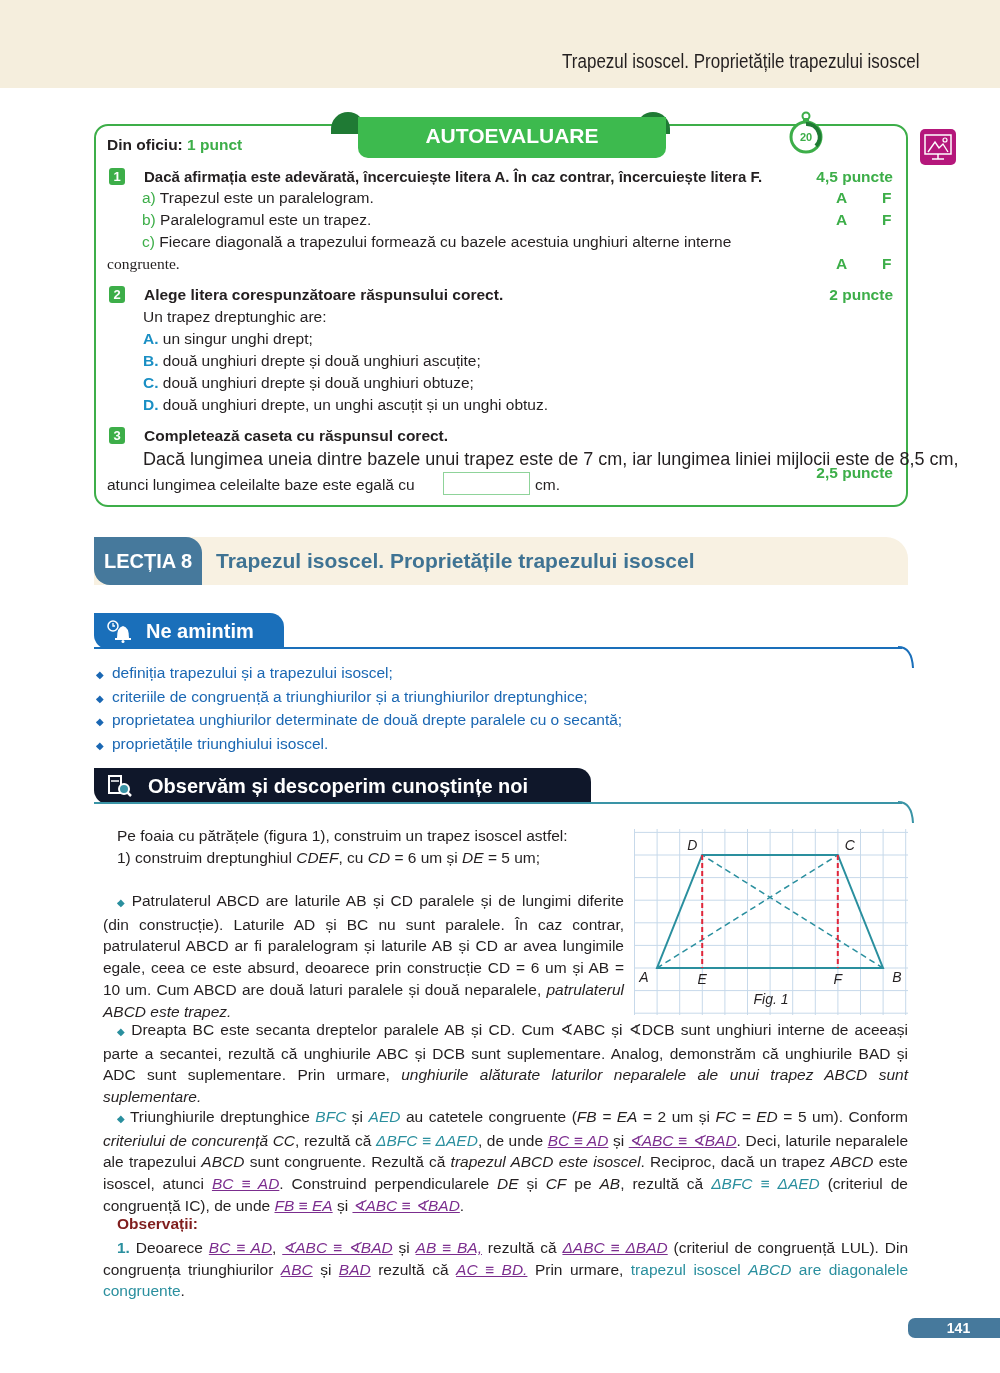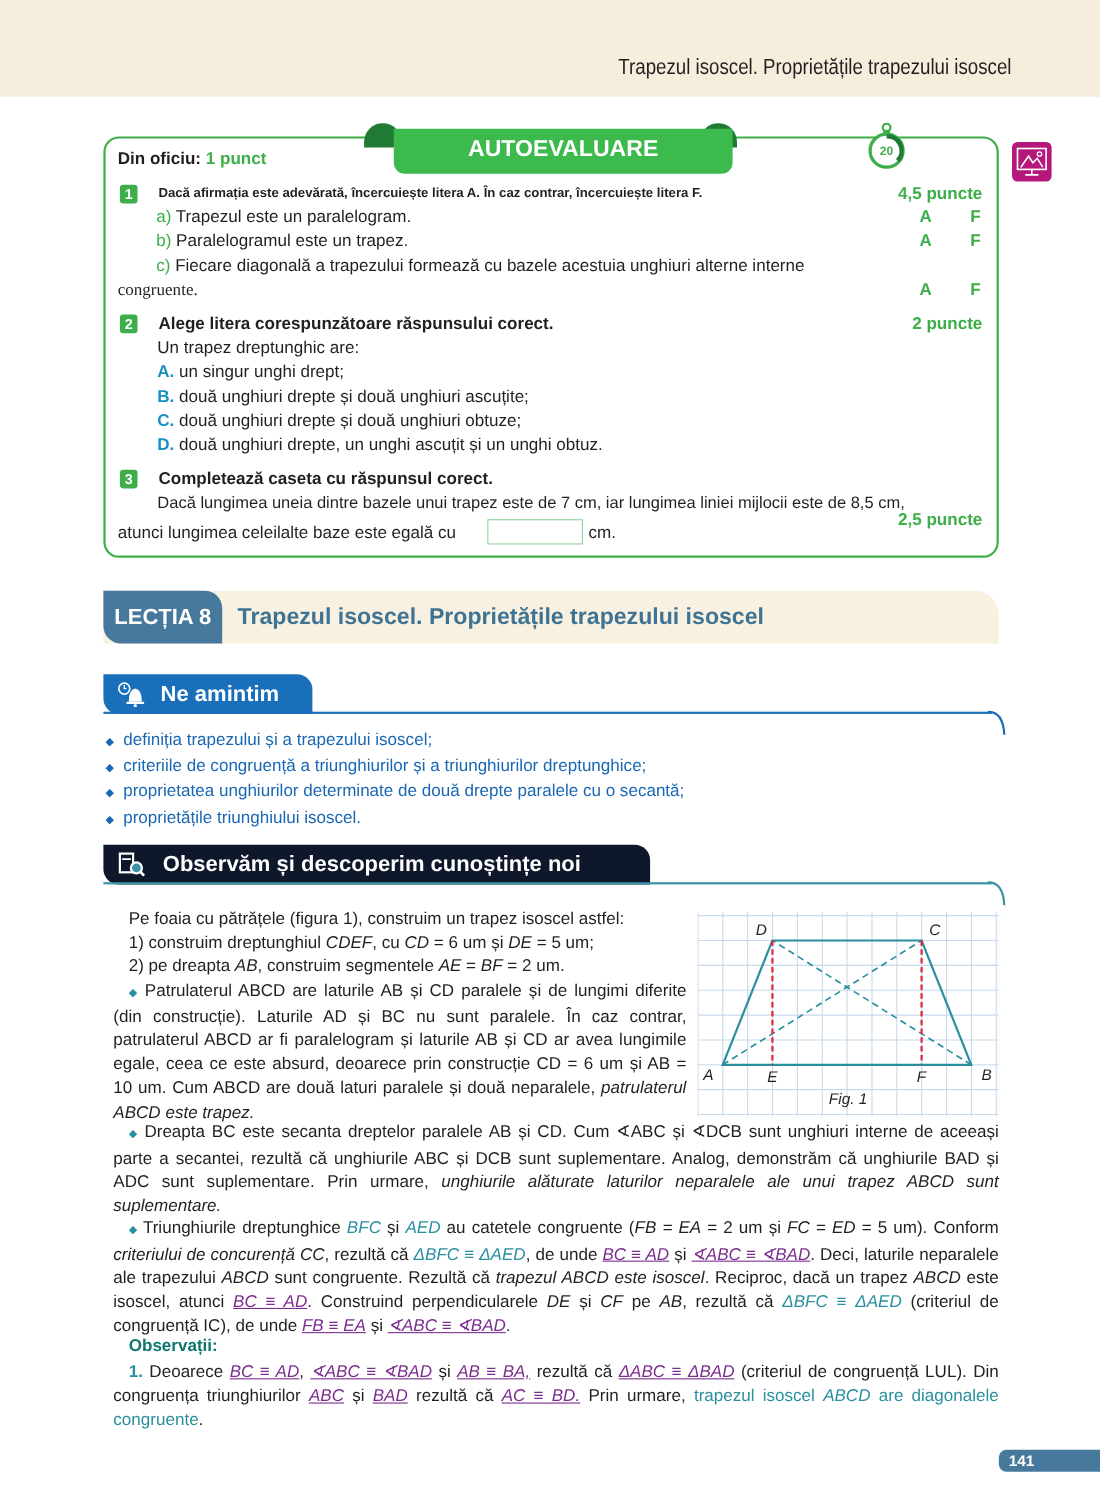--- a/index.html
+++ b/index.html
@@ -31,25 +31,25 @@
 
   .sec-tab { height: 36px; border-radius: 0 14px 0 14px; color: #fff; font-size: 20px; font-weight: bold; }
   .sec-line { height: 2px; }
   .bullets { left: 96px; top: 662px; color: #1a67b3; font-size: 15.5px; line-height: 21.7px; }
   .bullets .b { white-space: nowrap; }
   .bullets .dot { display: inline-block; width: 16px; font-size: 10px; color: #1a67b3; }
 
   .body-text { font-size: 15.5px; line-height: 21.7px; }
   .purple { color: #7b2d8e; font-style: italic; text-decoration: underline; }
   .teal { color: #2a8f9e; }
-  .obs-title { color: #0f766e; font-weight: bold; }
+  .obs-title { color: #7f1d1d; font-weight: bold; }
 
   .figure { left: 634px; top: 829px; width: 274px; height: 186px; }
   .page-num { left: 908px; top: 1318px; width: 92px; height: 20px; background: #46799c; border-radius: 7px 0 0 7px;
-              color: #fff; font-weight: bold; font-size: 14px; line-height: 20px; padding-left: 9px; }
+              color: #fff; font-weight: bold; font-size: 14px; line-height: 20px; padding-left: 9px; text-align: center; }
   .justify { text-align: justify; }
 </style>
 </head>
 <body>
 
 <div class="abs header-band"></div>
 <div class="abs header-title">Trapezul isoscel. Proprietățile trapezului isoscel</div>
 
 <div class="abs auto-box"></div>
 <div class="abs rib-tab" style="left:331px;"></div>
@@ -74,21 +74,21 @@
     <line x1="12" y1="30" x2="24" y2="30" stroke="#fff" stroke-width="1.5"></line>
   </svg>
 </div>
 
 <div class="abs line" style="left:107px; top:136px;">
   <span class="bold">Din oficiu:</span>
   <span class="bold green">1 punct</span>
 </div>
 
 <div class="abs num-badge" style="left:109px; top:168px;">1</div>
-<div class="abs line bold" style="left:144px; top:168px; font-size:12px;">Dacă afirmația este adevărată, încercuiește litera A. În caz contrar, încercuiește litera F.</div>
+<div class="abs line bold" style="left:144px; top:168px; font-size:15px;">Dacă afirmația este adevărată, încercuiește litera A. În caz contrar, încercuiește litera F.</div>
 <div class="abs line bold green" style="right:107px; top:168px;">4,5 puncte</div>
 
 <div class="abs line" style="left:142px; top:189px;">
   <span class="green">a)</span>
   <span>Trapezul este un paralelogram.</span>
 </div>
 <div class="abs af" style="left:836px; top:189px;">A</div>
 <div class="abs af" style="left:882px; top:189px;">F</div>
 
 <div class="abs line" style="left:142px; top:211px;">
@@ -123,21 +123,21 @@
   <span>două unghiuri drepte și două unghiuri obtuze;</span>
 </div>
 <div class="abs line" style="left:143px; top:396px;">
   <span class="bold" style="color:#1a8fc4;">D.</span>
   <span>două unghiuri drepte, un unghi ascuțit și un unghi obtuz.</span>
 </div>
 
 <div class="abs num-badge" style="left:109px; top:427px;">3</div>
 <div class="abs line bold" style="left:144px; top:427px;">Completează caseta cu răspunsul corect.</div>
 <div class="abs line bold green" style="right:107px; top:427px;margin-top:37px;">2,5 puncte</div>
-<div class="abs line" style="left:143px; top:449px; font-size:15px;">Dacă lungimea uneia dintre bazele unui trapez este de 7 cm, iar lungimea liniei mijlocii este de 8,5 cm,</div>
+<div class="abs line" style="left:143px; top:449px; font-size:18px;">Dacă lungimea uneia dintre bazele unui trapez este de 7 cm, iar lungimea liniei mijlocii este de 8,5 cm,</div>
 <div class="abs line" style="left:107px; top:476px;">atunci lungimea celeilalte baze este egală cu</div>
 <input class="abs answer-box" type="text" value="" style="">
 <div class="abs line" style="left:535px; top:476px;">cm.</div>
 
 <div class="abs lesson-band"></div>
 <div class="abs lesson-tag">LECȚIA 8</div>
 <div class="abs lesson-title">Trapezul isoscel. Proprietățile trapezului isoscel</div>
 
 <div class="abs sec-tab" style="left:94px; top:613px; width:190px; background:#1a6fba;">
   <span class="abs" style="left:12px; top:6px;">
@@ -175,21 +175,20 @@
   <span class="abs" style="left:54px; top:7px; white-space:nowrap;">Observăm și descoperim cunoștințe noi</span>
 </div>
 <div class="abs sec-line" style="left:94px; top:802px; width:808px; background:#3a94a6;"></div>
 <svg class="abs" style="left:898px; top:801px;" width="18" height="24">
   <path d="M0 1 Q14 1 15 22" fill="none" stroke="#3a94a6" stroke-width="2"></path>
 </svg>
 
 <div class="abs body-text" style="left:117px; top:825px; width:510px;">
   <div class="line">Pe foaia cu pătrățele (figura 1), construim un trapez isoscel astfel:</div>
   <div class="line"><span>1) construim dreptunghiul </span><i>CDEF</i><span>, cu </span><i>CD</i><span> = 6 um și </span><i>DE</i><span> = 5 um;</span></div>
-  <div class="line"><span>2) pe dreapta </span><i>AB</i><span>, construim segmentele </span><i>AE</i><span> = </span><i>BF</i><span> = 2 um.</span></div>
 </div>
 <div class="abs body-text justify" style="left:103px; top:890px; width:521px; text-indent:14px;">
   <span style="color:#2a8f9e; font-size:10px;">◆ </span><span>Patrulaterul ABCD are laturile AB și CD paralele și de lungimi diferite (din construcție). Laturile AD și BC nu sunt paralele. În caz contrar, patrulaterul ABCD ar fi paralelogram și laturile AB și CD ar avea lungimile egale, ceea ce este absurd, deoarece prin construcție CD = 6 um și AB = 10 um. Cum ABCD are două laturi paralele și două neparalele,</span> <i>patrulaterul ABCD este trapez.</i>
 </div>
 
 <div class="abs figure">
   <svg id="fig-svg" width="274" height="186">
       <line x1="0.5" y1="0" x2="0.5" y2="186" stroke="#c7d9ea" stroke-width="1"></line>
       <line x1="23.1" y1="0" x2="23.1" y2="186" stroke="#c7d9ea" stroke-width="1"></line>
       <line x1="45.7" y1="0" x2="45.7" y2="186" stroke="#c7d9ea" stroke-width="1"></line>

